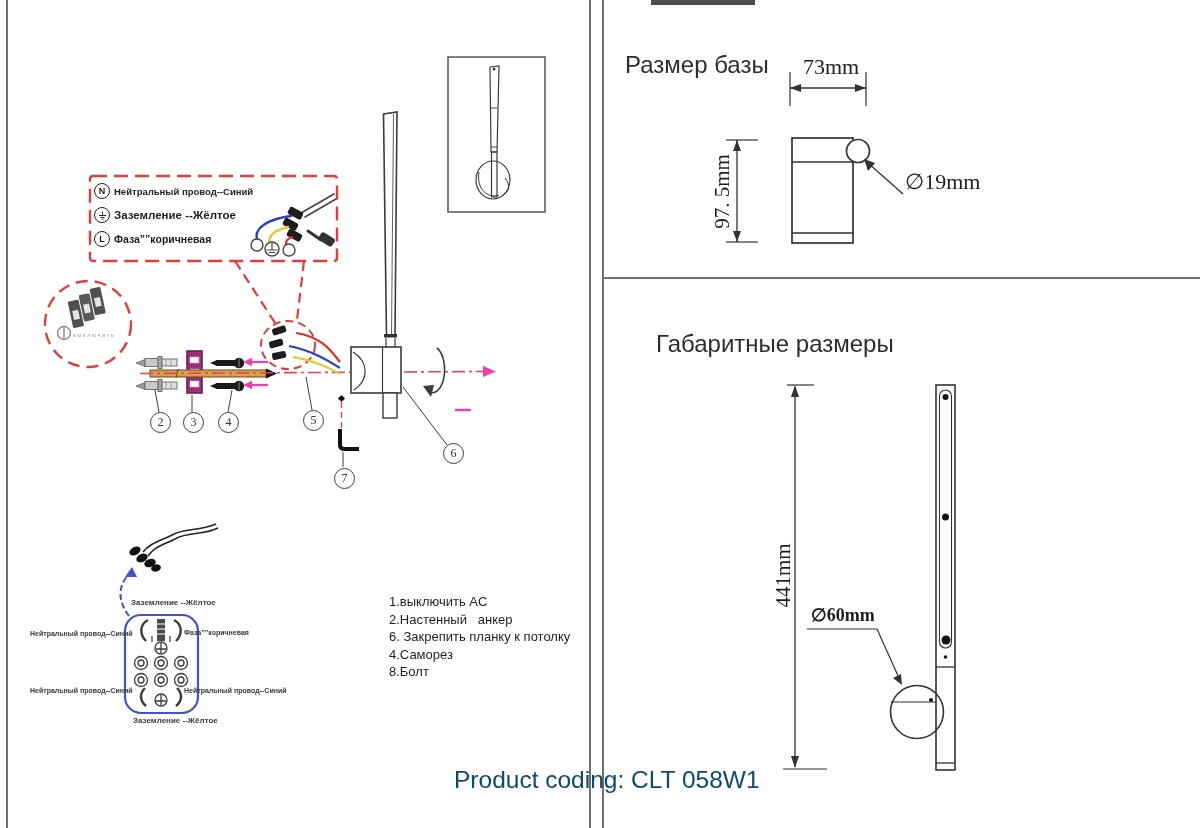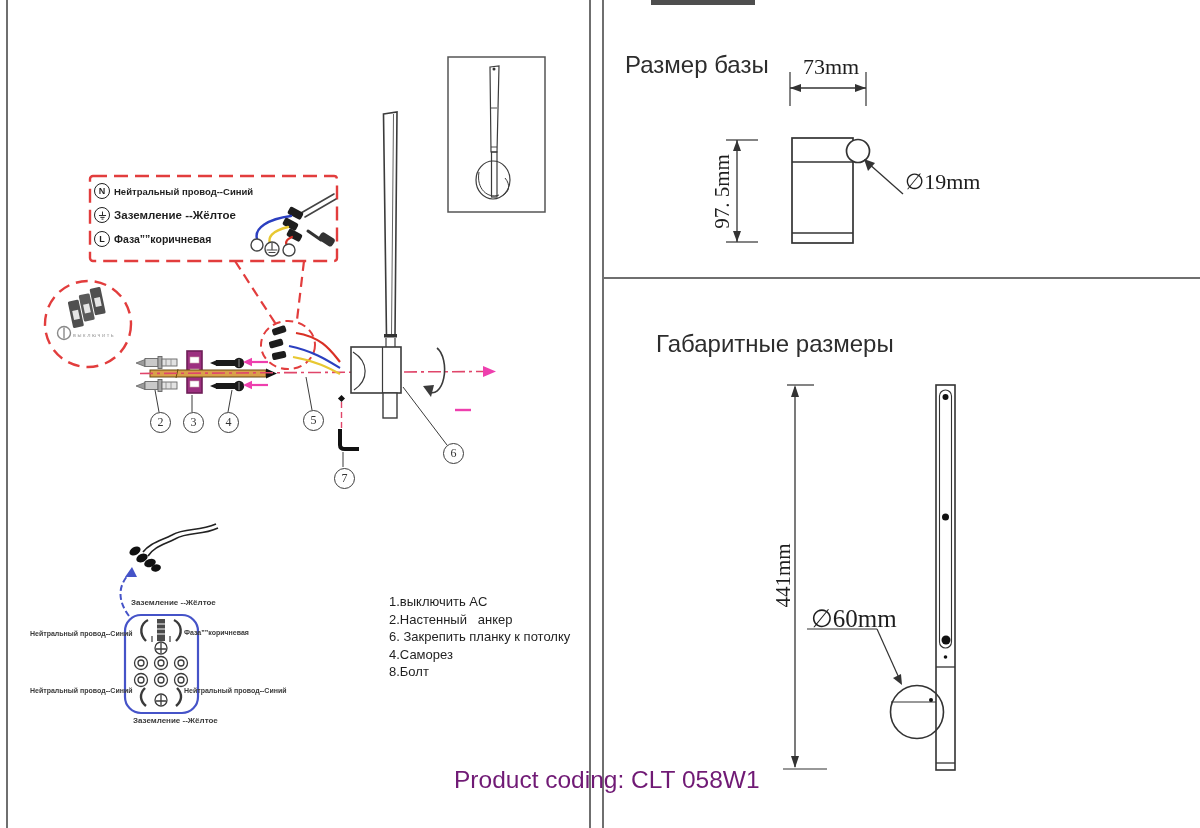--- a/index.html
+++ b/index.html
@@ -15,21 +15,21 @@
   .legend-row{position:absolute;z-index:2;display:flex;align-items:center;white-space:nowrap;}
   .legend-circ{display:inline-flex;align-items:center;justify-content:center;width:14px;height:14px;
       border:1.3px solid #1f1f1f;border-radius:50%;font-size:9px;font-weight:bold;color:#1f1f1f;
       margin-right:4px;background:#fff;flex:0 0 auto;}
   .legend-lbl{font-weight:600;color:#1f1f1f;}
   .marker{position:absolute;z-index:2;width:19px;height:19px;border:1.3px solid #3c3c3c;border-radius:50%;
       font:12px "Liberation Serif",serif;color:#333;display:flex;align-items:center;justify-content:center;
       background:#fff;}
   .step-line{font-size:13px;line-height:17.5px;color:#1f1f1f;font-weight:400;white-space:pre;margin-left:14px;}
   .wlbl{position:absolute;z-index:2;font-size:7px;font-weight:600;color:#3a3a3a;white-space:nowrap;}
-  .footer{font-size:24.5px;color:#701a75;}
+  .footer{font-size:24.5px;color:#0c4a6e;}
 </style>
 </head>
 <body>
 
 <div class="border-v" style="left:6px;"></div>
 <div class="border-v" style="left:589px;"></div>
 <div class="border-v" style="left:602px;"></div>
 <div class="border-h" style="left:602px;top:277px;width:598px;"></div>
 
 <svg class="layer" width="1200" height="828" viewBox="0 0 1200 828">
@@ -314,19 +314,19 @@
 <div class="wlbl" style="left:184px;top:687px;">Нейтральный провод--Синий</div>
 <div class="wlbl" style="left:133px;top:716px;font-size:8px;">Заземление --Жёлтое</div>
 
 <div class="txt sect-title" style="left:625px;top:7px;">Размер базы</div>
 <div class="txt sect-title" style="left:656px;top:286px;">Габаритные размеры</div>
 
 <div class="txt dim" style="left:795px;top:54px;width:72px;text-align:center;font-size:22px;font-family:Liberation Serif, serif;">73mm</div>
 <div class="txt dim dim-rot" style="left:668px;top:179px;width:108px;font-size:21px;">97. 5mm</div>
 <div class="txt dim" style="left:905px;top:169px;font-size:22px;">∅19mm</div>
 <div class="txt dim dim-rot" style="left:729px;top:563px;width:108px;font-size:21px;">441mm</div>
-<div class="txt dim" style="left:811px;top:604px;font-size:25px;">∅60mm</div>
+<div class="txt dim" style="left:811px;top:604px;font-size:18px;font-weight:bold;">∅60mm</div>
 
 <div class="txt footer" style="left:454px;top:766px;">
   <span>Product coding:</span>
   <span> </span>
   <span>CLT 058W1</span>
 </div>
 
 </body></html>

